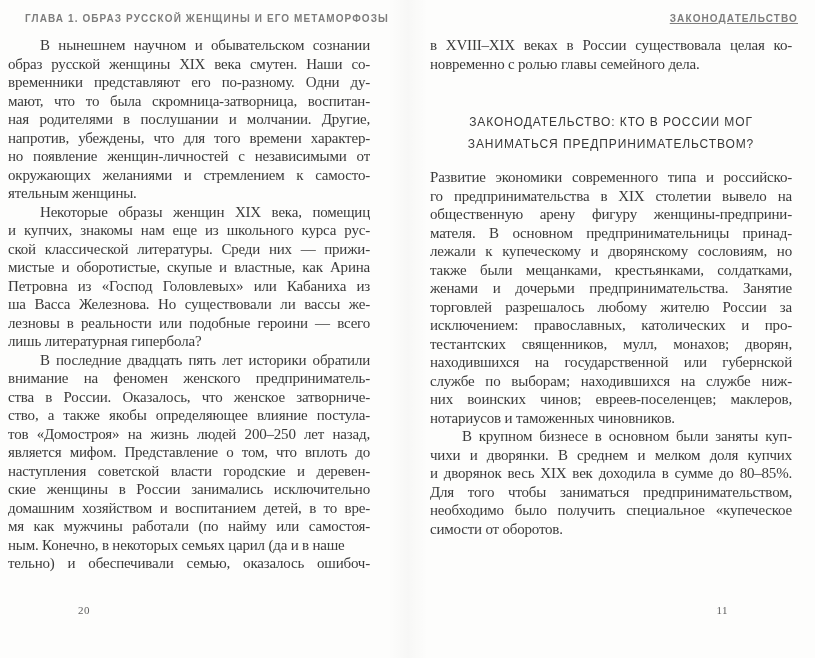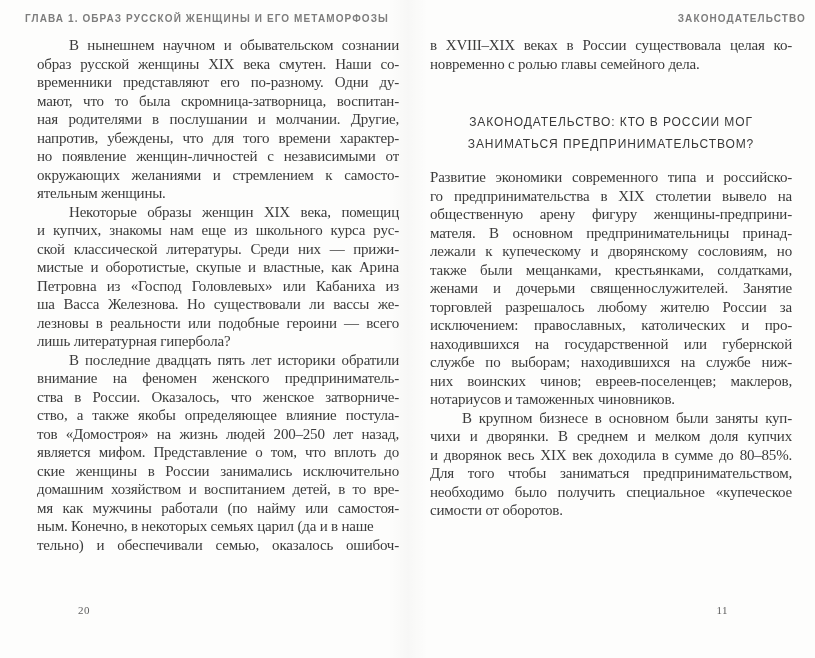--- a/index.html
+++ b/index.html
@@ -27,28 +27,28 @@
   .page.left{left:0;}
   .page.right{left:408px;}
 
   .running-head{
     position:absolute;top:13px;
     font-family:"Liberation Sans","DejaVu Sans",sans-serif;
     font-size:10px;font-weight:bold;letter-spacing:1.1px;
     color:var(--muted);text-transform:uppercase;white-space:nowrap;
   }
   .page.left .running-head{left:25px;}
-  .page.right .running-head{right:9px;}
+  .page.right .running-head{right:17px;text-decoration:underline;}
 
   .text-block{
     position:absolute;top:36px;width:362px;
     font-size:15px;line-height:18.5px;letter-spacing:-0.2px;
     color:var(--ink);
   }
-  .page.left .text-block{left:37px;}
+  .page.left .text-block{left:8px;}
   .page.right .text-block{left:22px;}
 
   .paragraph{margin:0;}
   .line{
     text-align:justify;text-align-last:justify;
     height:18.5px;overflow:hidden;white-space:nowrap;
   }
   .line.para-end{text-align-last:left;}
   .line.indent{text-indent:32px;}
 
@@ -98,20 +98,21 @@
           <div class="line">лезновы в реальности или подобные героини — всего</div>
           <div class="line para-end">лишь литературная гипербола?</div>
         </div>
         <div class="paragraph">
           <div class="line indent">В последние двадцать пять лет историки обратили</div>
           <div class="line">внимание на феномен женского предприниматель-</div>
           <div class="line">ства в России. Оказалось, что женское затворниче-</div>
           <div class="line">ство, а также якобы определяющее влияние постула-</div>
           <div class="line">тов «Домостроя» на жизнь людей 200–250 лет назад,</div>
           <div class="line">является мифом. Представление о том, что вплоть до</div>
+          <div class="line">наступления советской власти городские и деревен-</div>
           <div class="line">ские женщины в России занимались исключительно</div>
           <div class="line">домашним хозяйством и воспитанием детей, в то вре-</div>
           <div class="line">мя как мужчины работали (по найму или самостоя-</div>
           <div class="line para-end">ным. Конечно, в некоторых семьях царил (да и в наше</div>
           <div class="line">тельно) и обеспечивали семью, оказалось ошибоч-</div>
         </div>
       </div>
     <div class="folio">20</div>
   </div>
 
@@ -126,23 +127,24 @@
           <div class="line">ЗАКОНОДАТЕЛЬСТВО: КТО В РОССИИ МОГ</div>
           <div class="line para-end">ЗАНИМАТЬСЯ ПРЕДПРИНИМАТЕЛЬСТВОМ?</div>
         </div>
         <div class="paragraph">
           <div class="line">Развитие экономики современного типа и российско-</div>
           <div class="line">го предпринимательства в XIX столетии вывело на</div>
           <div class="line">общественную арену фигуру женщины-предприни-</div>
           <div class="line">мателя. В основном предпринимательницы принад-</div>
           <div class="line">лежали к купеческому и дворянскому сословиям, но</div>
           <div class="line">также были мещанками, крестьянками, солдатками,</div>
-          <div class="line">женами и дочерьми священнослужителей. Занятие</div>
+          <div class="line">женами и дочерьми предпринимательства. Занятие</div>
           <div class="line">торговлей разрешалось любому жителю России за</div>
           <div class="line">исключением: православных, католических и про-</div>
+          <div class="line">тестантских священников, мулл, монахов; дворян,</div>
           <div class="line">находившихся на государственной или губернской</div>
           <div class="line">службе по выборам; находившихся на службе ниж-</div>
           <div class="line">них воинских чинов; евреев-поселенцев; маклеров,</div>
           <div class="line para-end">нотариусов и таможенных чиновников.</div>
         </div>
         <div class="paragraph">
           <div class="line indent">В крупном бизнесе в основном были заняты куп-</div>
           <div class="line">чихи и дворянки. В среднем и мелком доля купчих</div>
           <div class="line">и дворянок весь XIX век доходила в сумме до 80–85%.</div>
           <div class="line">Для того чтобы заниматься предпринимательством,</div>

